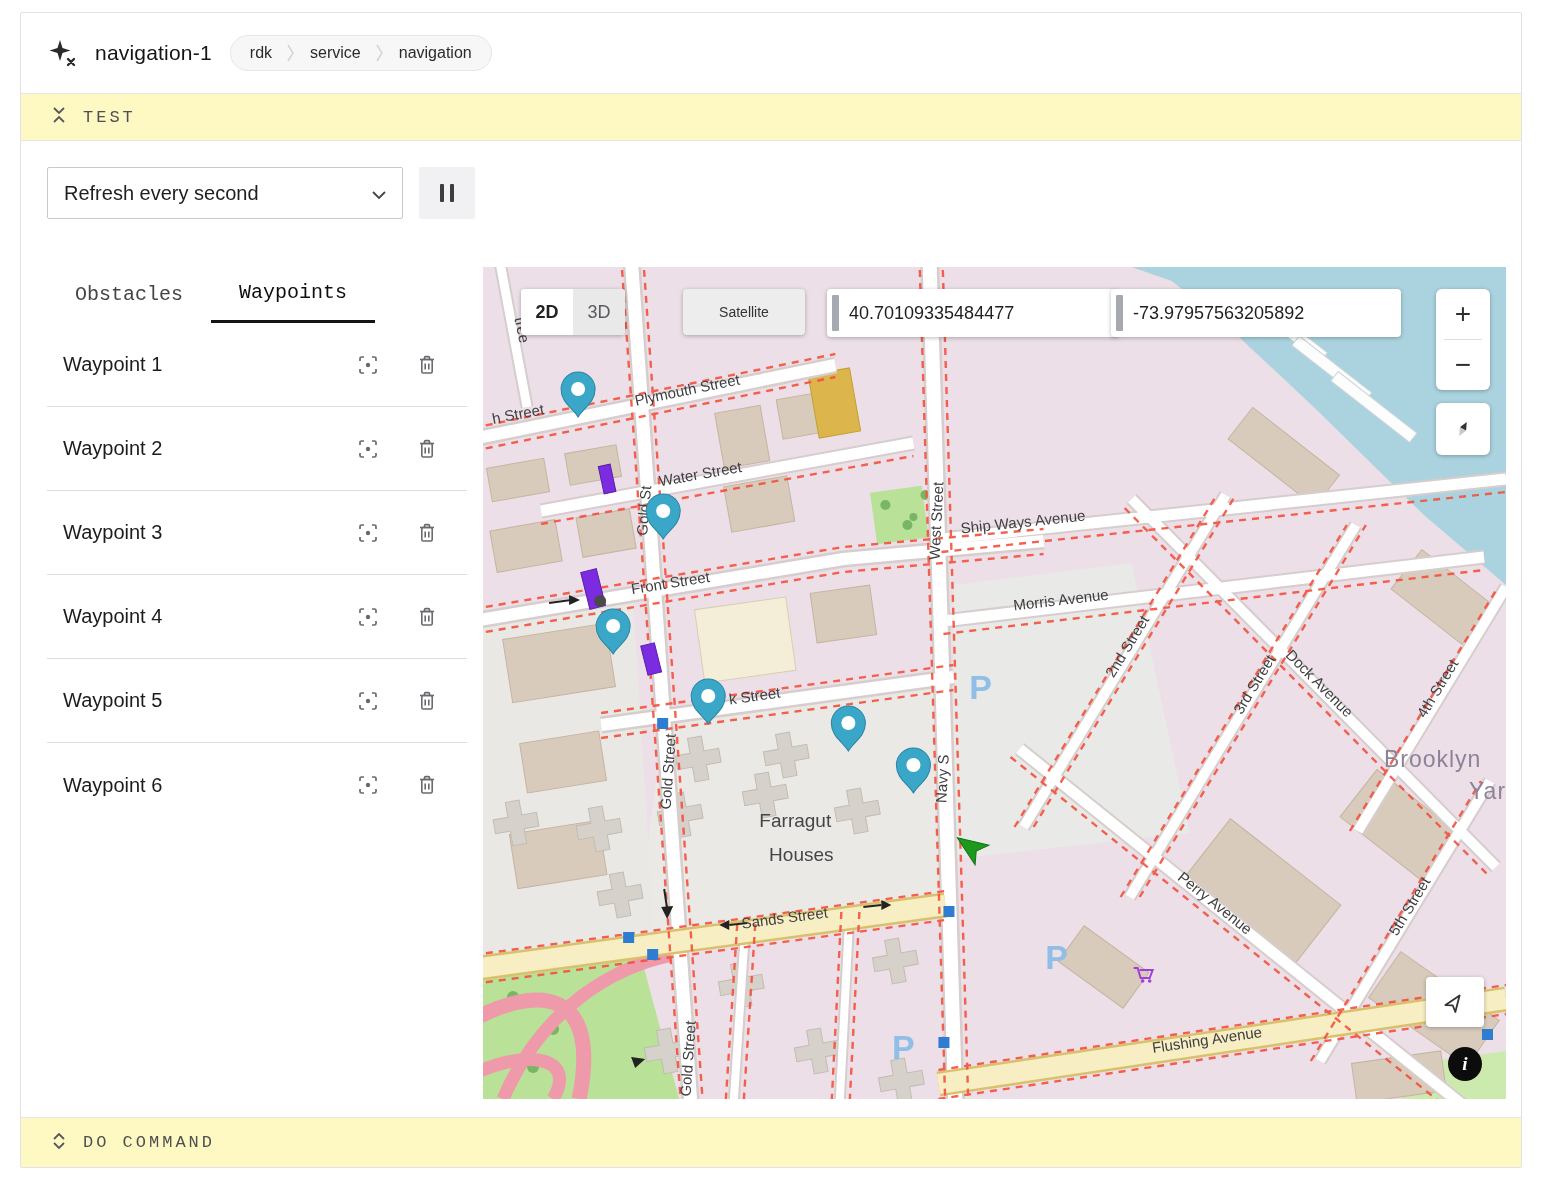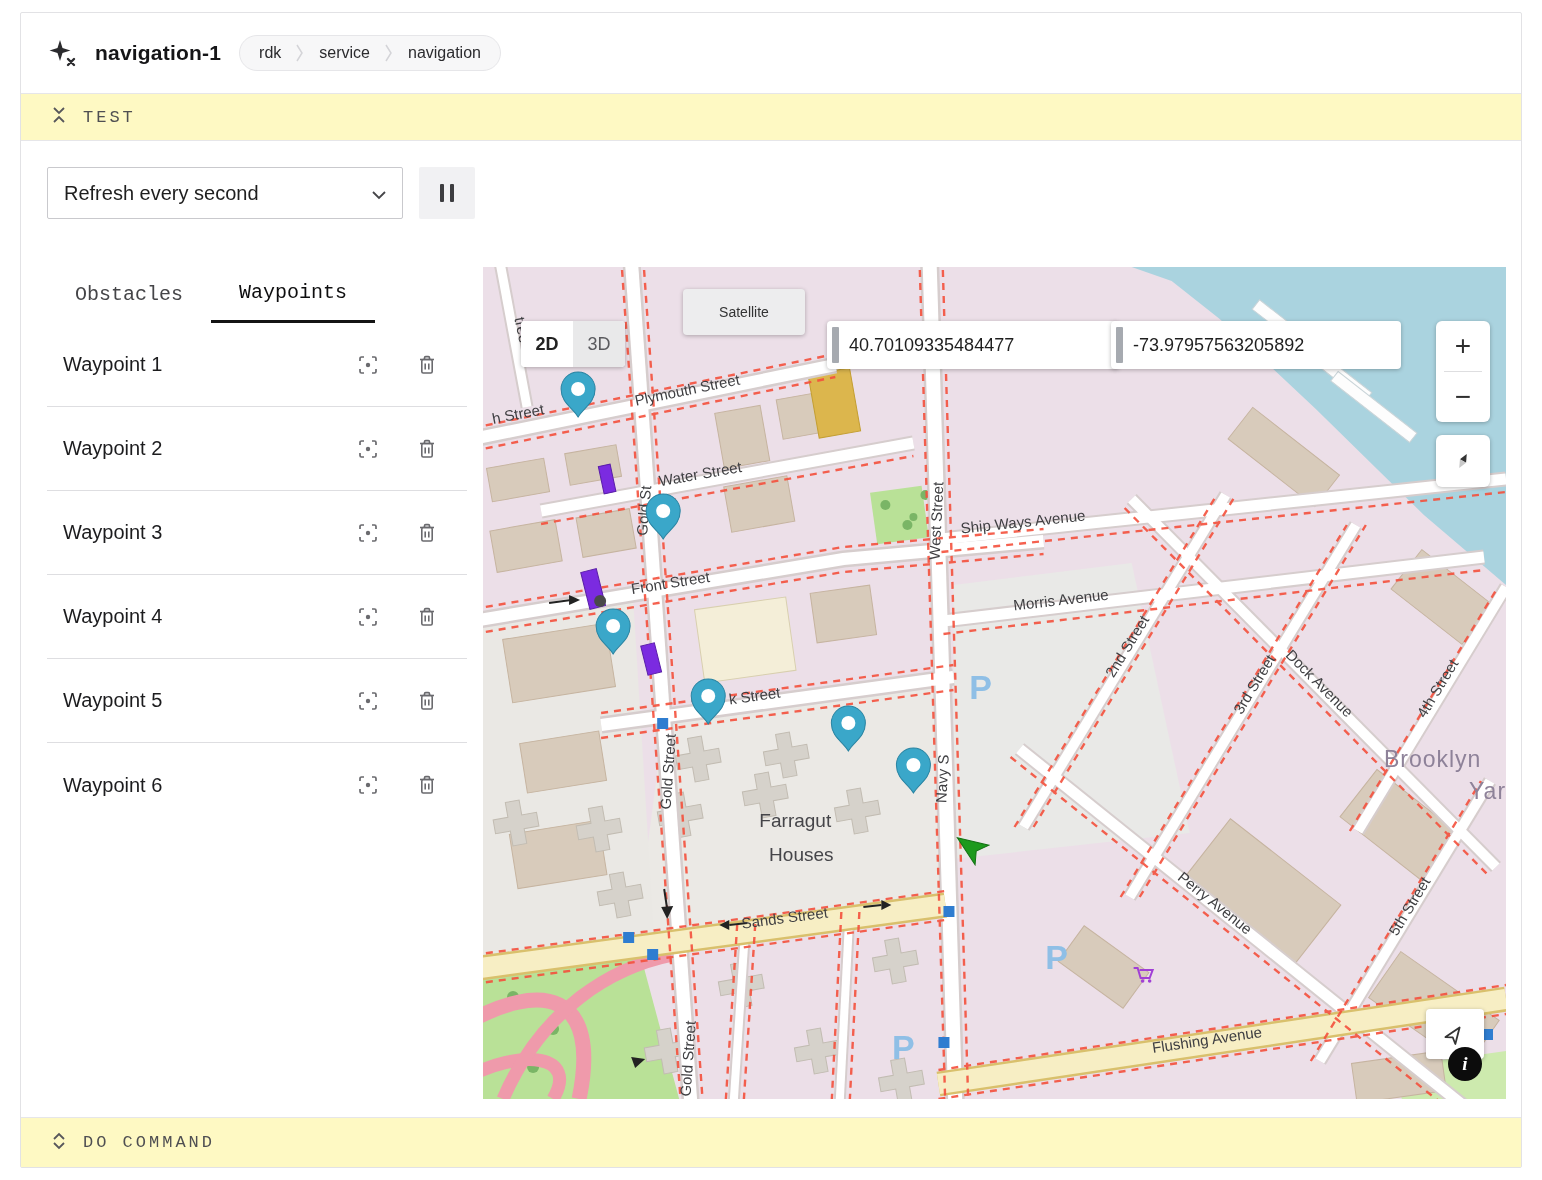--- a/index.html
+++ b/index.html
@@ -2,21 +2,21 @@
 <html><head>
 <meta charset="utf-8">
 <style>
   * { box-sizing: border-box; }
   body { margin:0; background:#fff; font-family:"Liberation Sans",sans-serif; color:#1f1f1f; }
   .card { margin:12px 20px; border:1px solid #e2e2e5; border-radius:2px; background:#fff; }
 
   
   .card-header { display:flex; align-items:center; gap:18px; height:80px; padding:0 26px; }
   .svc-icon { width:30px; height:30px; display:flex; }
-  .title { font-size:21px; font-weight:700; letter-spacing:.2px; color:#151517; }
+  .title { font-size:21px; font-weight:400; letter-spacing:.2px; color:#151517; }
   .crumbs { display:flex; align-items:center; background:#f7f7f8; border:1px solid #e6e6e9; border-radius:18px; height:36px; padding:4px 4px; }
   .crumb { font-size:16px; color:#2b2b2e; padding:0 15px; }
   .crumb-sep { display:flex; }
 
   
   .bar { display:flex; align-items:center; gap:16px; height:48px; background:#fef9c3; border-top:1px solid #e6e6e9; border-bottom:1px solid #e6e6e9; padding:0 30px; cursor:pointer; }
   .bar.bottom { height:50px; border-bottom:none; margin-top:18px; }
   .bar-label { font-family:"Liberation Mono",monospace; font-size:17px; letter-spacing:3px; color:#4f4f52; }
 
   
@@ -34,21 +34,21 @@
   .wp-list { list-style:none; margin:0; padding:0; }
   .wp-row { display:flex; align-items:center; height:84px; border-bottom:1px solid #dedee1; padding:0 26px 0 16px; }
   .wp-row:last-child { border-bottom:none; }
   .wp-label { flex:1; font-size:20px; color:#1c1c1e; }
   .icon-btn { background:none; border:none; cursor:pointer; padding:4px; display:flex; }
   .icon-btn + .icon-btn { margin-left:30px; }
 
   
   .map { position:relative; flex:1; height:832px; background:#ecdfe8; overflow:hidden; }
   .map-base { position:absolute; inset:0; width:100%; height:100%; display:block; }
-  .ctl { position:absolute; box-shadow:0 1px 4px rgba(0,0,0,.28); border-radius:4px; background:#fff;margin-top:32px; }
+  .ctl { position:absolute; box-shadow:0 1px 4px rgba(0,0,0,.28); border-radius:4px; background:#fff; }
   .mode-group { left:38px; top:22px; display:flex; overflow:hidden; }
   .mode-btn { width:52px; height:46px; border:none; font-size:18px; cursor:pointer; background:#e9e9ea; color:#5a5a5e; font-family:inherit; }
   .mode-btn.active { background:#fff; color:#222; font-weight:700; }
   .sat-btn { position:absolute; left:200px; top:22px; width:122px; height:46px; border:none; background:#ededee; font-size:14px; color:#333; cursor:pointer; border-radius:4px; box-shadow:0 1px 4px rgba(0,0,0,.28); font-family:inherit; }
   .coord { top:22px; height:48px; display:flex; align-items:center; }
   .coord.lat { left:344px; width:292px; }
   .coord.lng { left:628px; width:290px; }
   .coord-accent { width:7px; height:36px; background:#a6aab0; margin-left:5px; border-radius:1px; cursor:ew-resize; flex:none; }
   .coord input { border:none; outline:none; flex:1; min-width:0; font-size:18px; font-family:inherit; color:#1f1f1f; padding:0 10px; background:transparent; }
   .zoom-group { right:16px; top:22px; width:54px; display:flex; flex-direction:column; border-radius:6px; }

